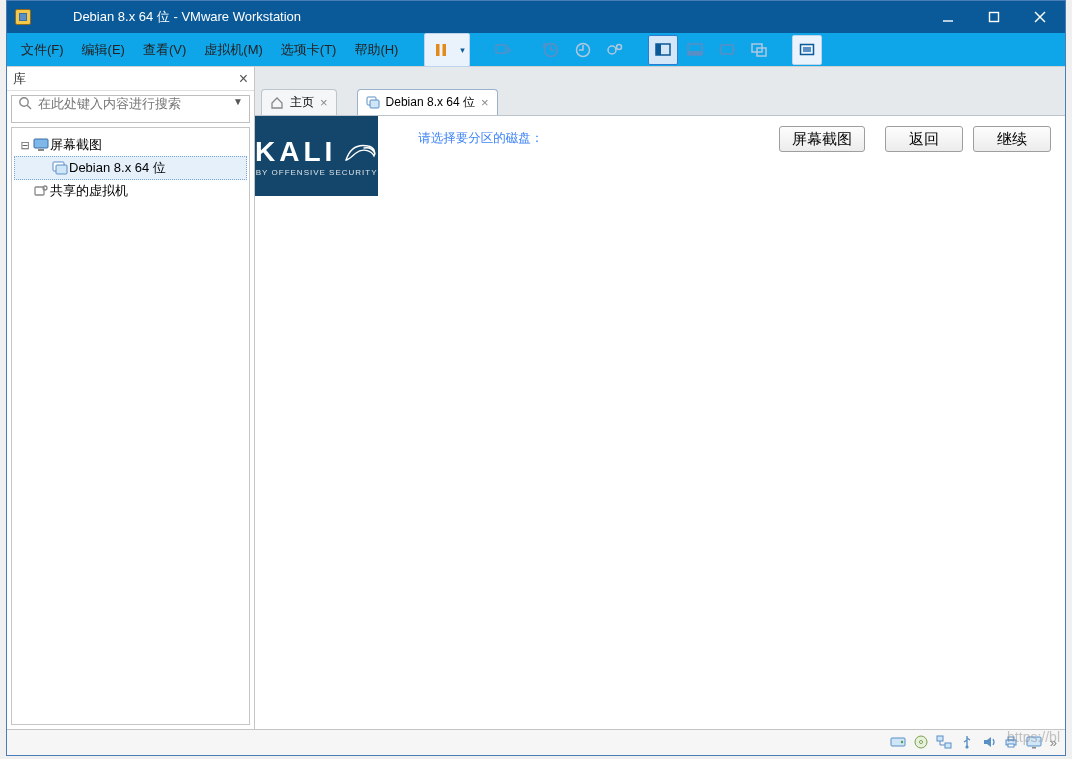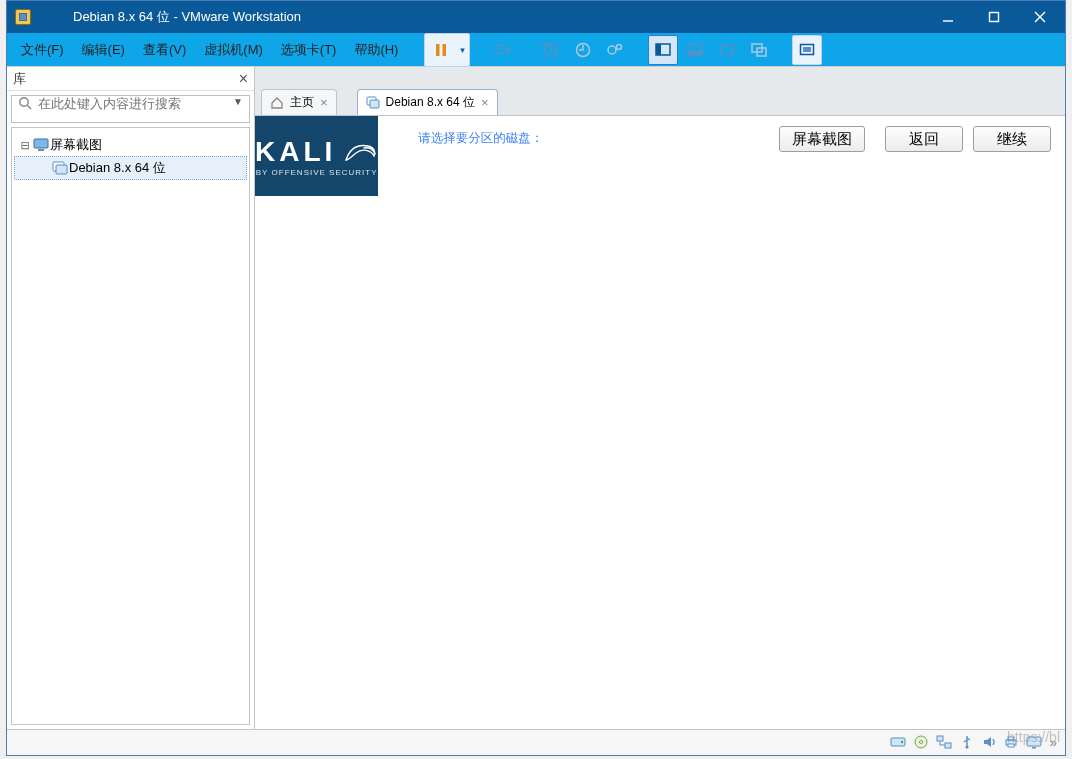--- a/index.html
+++ b/index.html
@@ -411,20 +411,30 @@
         <div class="tree-row indent1 sel">
           <span class="tw"></span>
           <span class="ic">
             <svg width="16" height="14" viewBox="0 0 16 14">
                 <rect x="1" y="1" width="11" height="9" rx="1" fill="#fff" stroke="#5a8fc5"></rect>
                 <rect x="4" y="4" width="11" height="9" rx="1" fill="#cfe5f8" stroke="#5a8fc5"></rect>
               </svg>
           </span>
           <span>Debian 8.x 64 位</span>
         </div>
+        <div class="tree-row">
+          <span class="tw"></span>
+          <span class="ic">
+            <svg width="16" height="14" viewBox="0 0 16 14">
+                <rect x="2" y="3" width="9" height="8" rx="1" fill="none" stroke="#888" stroke-width="1.3"></rect>
+                <circle cx="12" cy="4" r="2" fill="none" stroke="#888" stroke-width="1.3"></circle>
+              </svg>
+          </span>
+          <span>共享的虚拟机</span>
+        </div>
       </div>
     </div>
 
     <div class="main">
       <div class="tabs">
         <div class="tab">
           <span>
             <svg width="14" height="14" viewBox="0 0 14 14">
                 <path d="M2 7 L7 2 L12 7 L12 12 L2 12 Z" fill="none" stroke="#888" stroke-width="1.3"></path>
               </svg>

